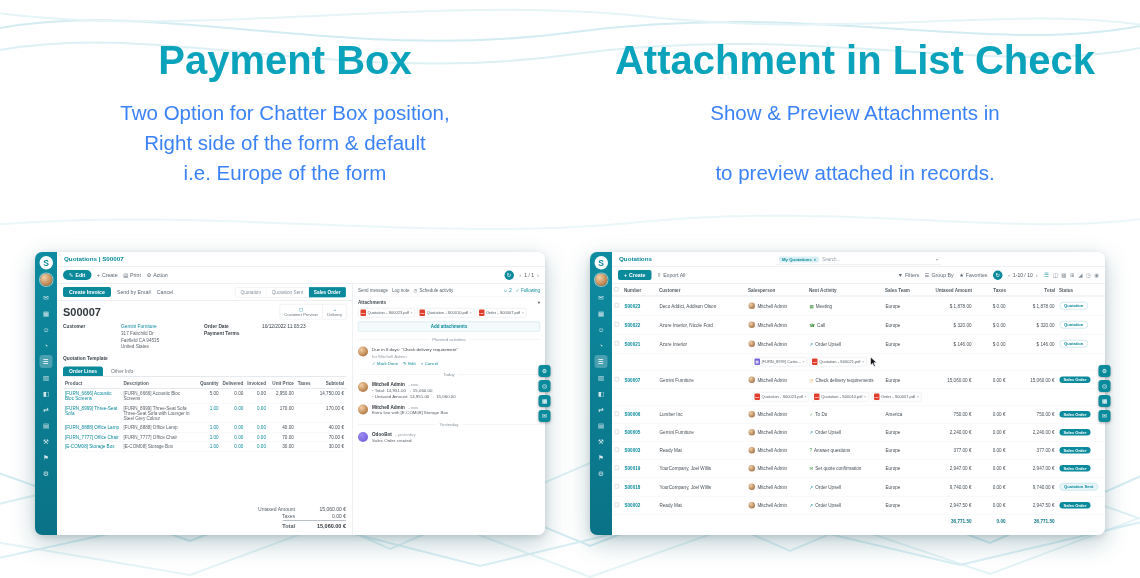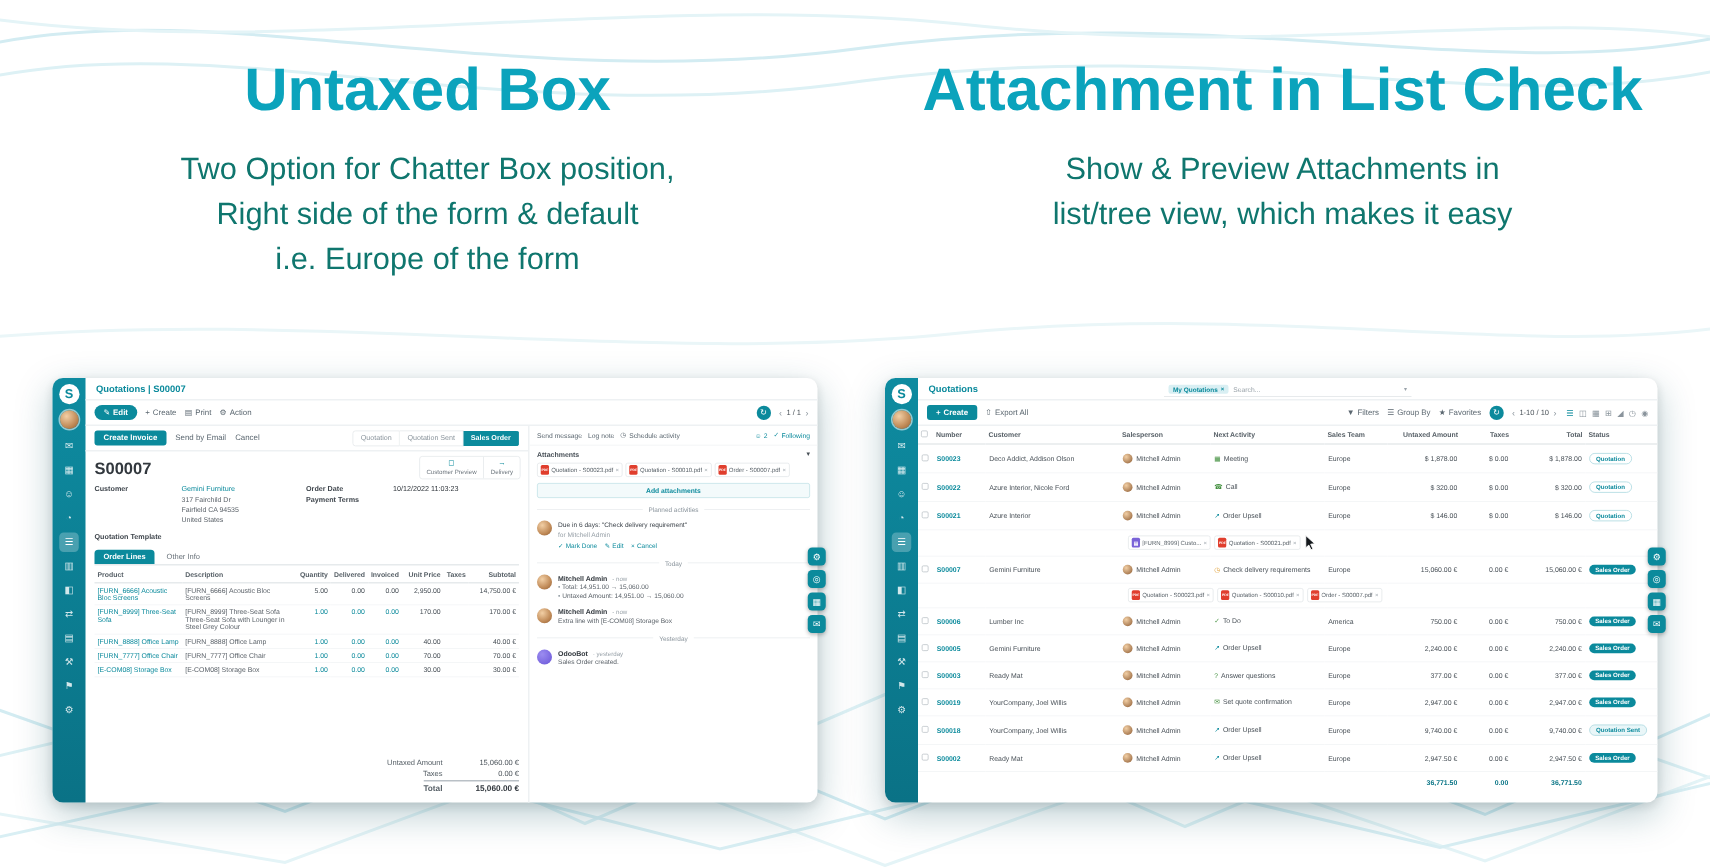--- a/index.html
+++ b/index.html
@@ -4,21 +4,21 @@
 <style>
   *{margin:0;padding:0;box-sizing:border-box;}
   html,body{width:1140px;height:578px;}
   body{font-family:"Liberation Sans","DejaVu Sans",sans-serif;background:#fff;overflow:hidden;}
   .stage{position:relative;width:1140px;height:578px;background:#fff;overflow:hidden;}
   .bg{position:absolute;left:0;top:0;z-index:1;}
   
   .hero{position:absolute;top:40px;left:0;width:100%;display:flex;z-index:2;}
   .hero-col{width:50%;text-align:center;}
   .hero-col h1{font-size:40px;font-weight:bold;color:#0ba3bc;line-height:1;}
-  .hero-col .sub{margin-top:18px;font-size:20.5px;line-height:30px;color:#0f766e;font-weight:500;}
+  .hero-col .sub{margin-top:18px;font-size:20.5px;line-height:30px;color:#3b82f6;font-weight:500;}
   
   .card-outer{position:absolute;z-index:3;}
   .form-outer{left:35px;top:252px;width:510px;height:283px;}
   .list-outer{left:590px;top:252px;width:515px;height:283px;}
   .app-card{width:1020px;height:566px;transform:scale(.5);transform-origin:0 0;background:#fff;border-radius:14px;
     box-shadow:0 16px 50px rgba(10,80,95,.28),0 4px 14px rgba(0,0,0,.12);display:flex;position:relative;}
   .list-inner{width:1030px;}
   
   .sidebar{width:44px;flex-shrink:0;background:linear-gradient(180deg,#0e8ba0 0%,#0a7286 100%);border-radius:14px 0 0 14px;
     display:flex;flex-direction:column;align-items:center;padding-top:8px;}
@@ -147,32 +147,33 @@
     <path d="M-10 12 C 190 40, 420 -6, 640 16 C 860 40, 1010 4, 1150 26" stroke="#e4f4f7" stroke-width="2"></path>
     <path d="M-10 225 C 210 206, 430 244, 640 222 C 850 202, 1010 238, 1150 218" stroke="#eaf6f8" stroke-width="2"></path>
     <path d="M-10 470 L 190 541 L 390 463 L 590 546 L 790 468 L 990 543 L 1150 472" stroke="#d3ecf2" stroke-width="2"></path>
     <path d="M-10 506 L 190 459 L 390 549 L 590 463 L 790 551 L 990 466 L 1150 522" stroke="#ddf1f5" stroke-width="2"></path>
     <path d="M-10 541 L 190 575 L 390 501 L 590 577 L 790 506 L 990 574 L 1150 514" stroke="#e4f4f7" stroke-width="2"></path>
     <path d="M-10 560 L 240 505 L 480 566 L 720 508 L 960 565 L 1150 520" stroke="#d9eff4" stroke-width="2"></path>
   </svg>
 
   <div class="hero">
     <div class="hero-col">
-      <h1>Untaxed Box</h1>
+      <h1>Payment Box</h1>
       <p class="sub">
         <span>Two Option for Chatter Box position,</span><br>
         <span>Right side of the form &amp; default</span><br>
         <span>i.e. Europe of the form</span>
       </p>
     </div>
     <div class="hero-col">
       <h1>Attachment in List Check</h1>
       <p class="sub">
         <span>Show &amp; Preview Attachments in</span><br>
-        <span>list/tree view, which makes it easy</span><br>
+        <br>
+        <span>to preview attached in records.</span>
       </p>
     </div>
   </div>
 
   <div class="card-outer form-outer">
     <div class="app-card">
       <aside class="sidebar">
         <div class="logo">S</div>
         <div class="avatar-lg"></div>
         <div class="sb-icons">

